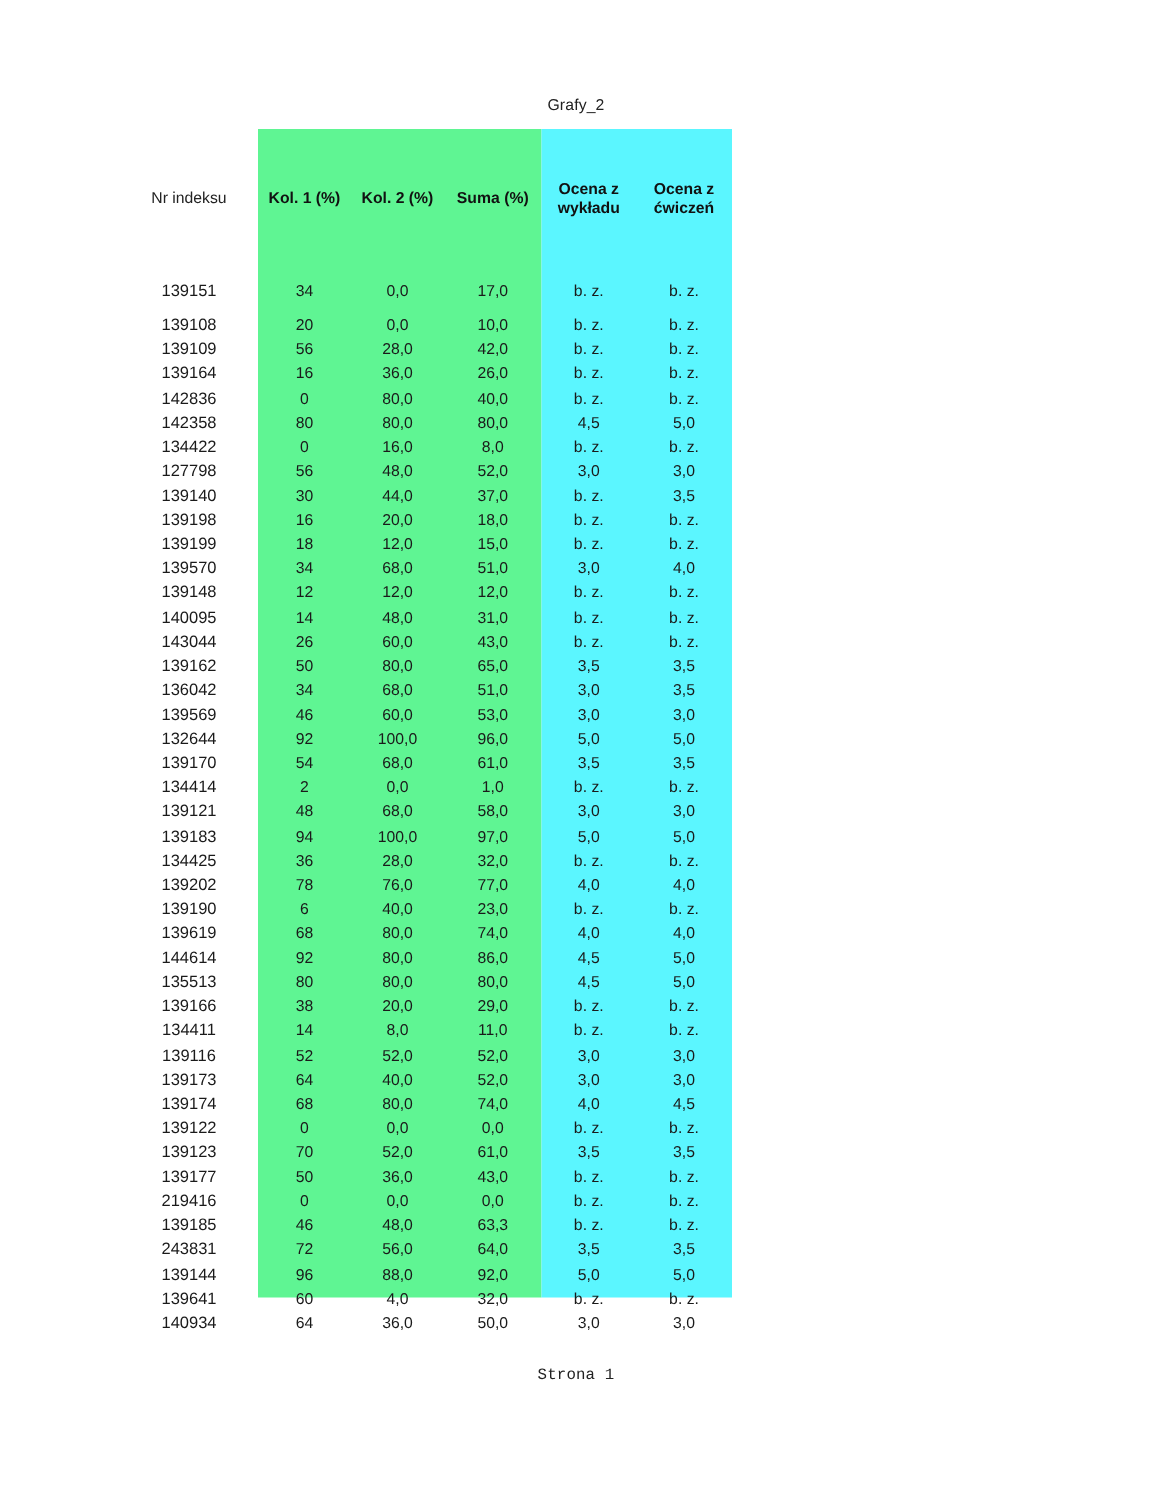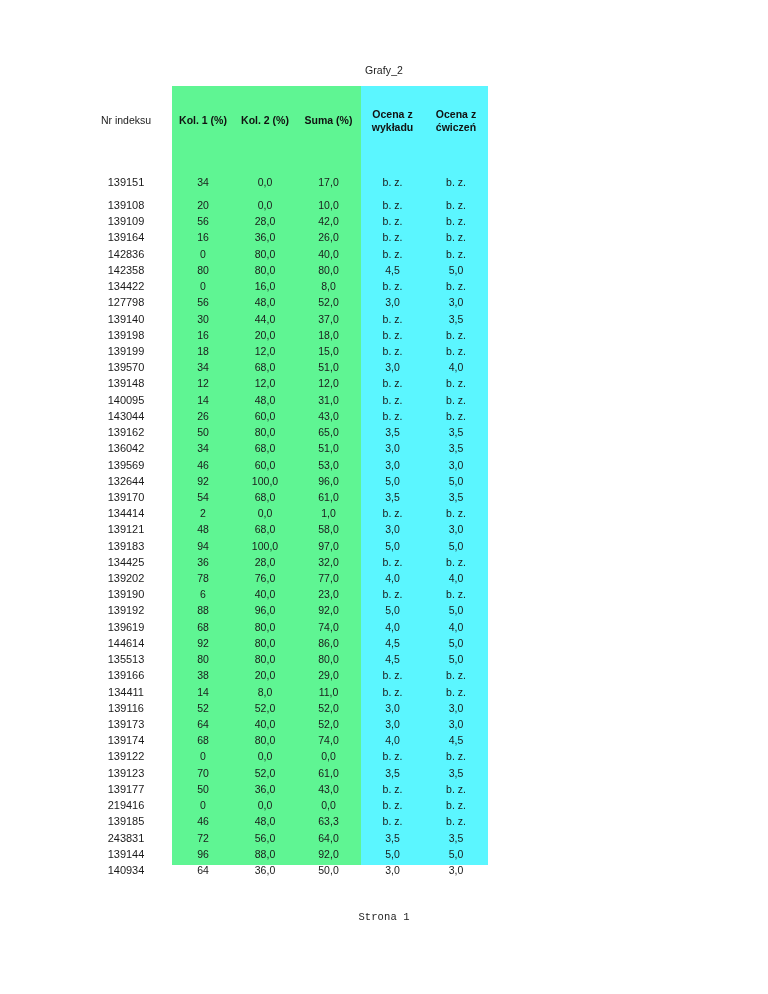--- a/index.html
+++ b/index.html
@@ -63,21 +63,21 @@
   .block-cyan {
     left: 361px;
     width: 127px;
     background: #5BF6FF;
   }
 
   
   table.sheet {
     position: absolute;
     left: 80px;
-    top: 86px;
+    top: 98px;
     width: 408px;
     border-collapse: collapse;
     table-layout: fixed;
     font-size: 10.5px;
     color: #1a1a1a;
   }
 
   table.sheet col.c-index { width: 92px; }
   table.sheet col.c-k1    { width: 62px; }
   table.sheet col.c-k2    { width: 62px; }
@@ -350,28 +350,20 @@
         </tr>
         <tr>
           <td class="idx">139190</td>
           <td>6</td>
           <td>40,0</td>
           <td>23,0</td>
           <td>b. z.</td>
           <td>b. z.</td>
         </tr>
         <tr>
-          <td class="idx">139192</td>
-          <td>88</td>
-          <td>96,0</td>
-          <td>92,0</td>
-          <td>5,0</td>
-          <td>5,0</td>
-        </tr>
-        <tr>
           <td class="idx">139619</td>
           <td>68</td>
           <td>80,0</td>
           <td>74,0</td>
           <td>4,0</td>
           <td>4,0</td>
         </tr>
         <tr>
           <td class="idx">144614</td>
           <td>92</td>
@@ -478,20 +470,28 @@
         </tr>
         <tr>
           <td class="idx">139144</td>
           <td>96</td>
           <td>88,0</td>
           <td>92,0</td>
           <td>5,0</td>
           <td>5,0</td>
         </tr>
         <tr>
+          <td class="idx">139641</td>
+          <td>60</td>
+          <td>4,0</td>
+          <td>32,0</td>
+          <td>b. z.</td>
+          <td>b. z.</td>
+        </tr>
+        <tr>
           <td class="idx">140934</td>
           <td>64</td>
           <td>36,0</td>
           <td>50,0</td>
           <td>3,0</td>
           <td>3,0</td>
         </tr>
       </tbody>
   </table>
 

